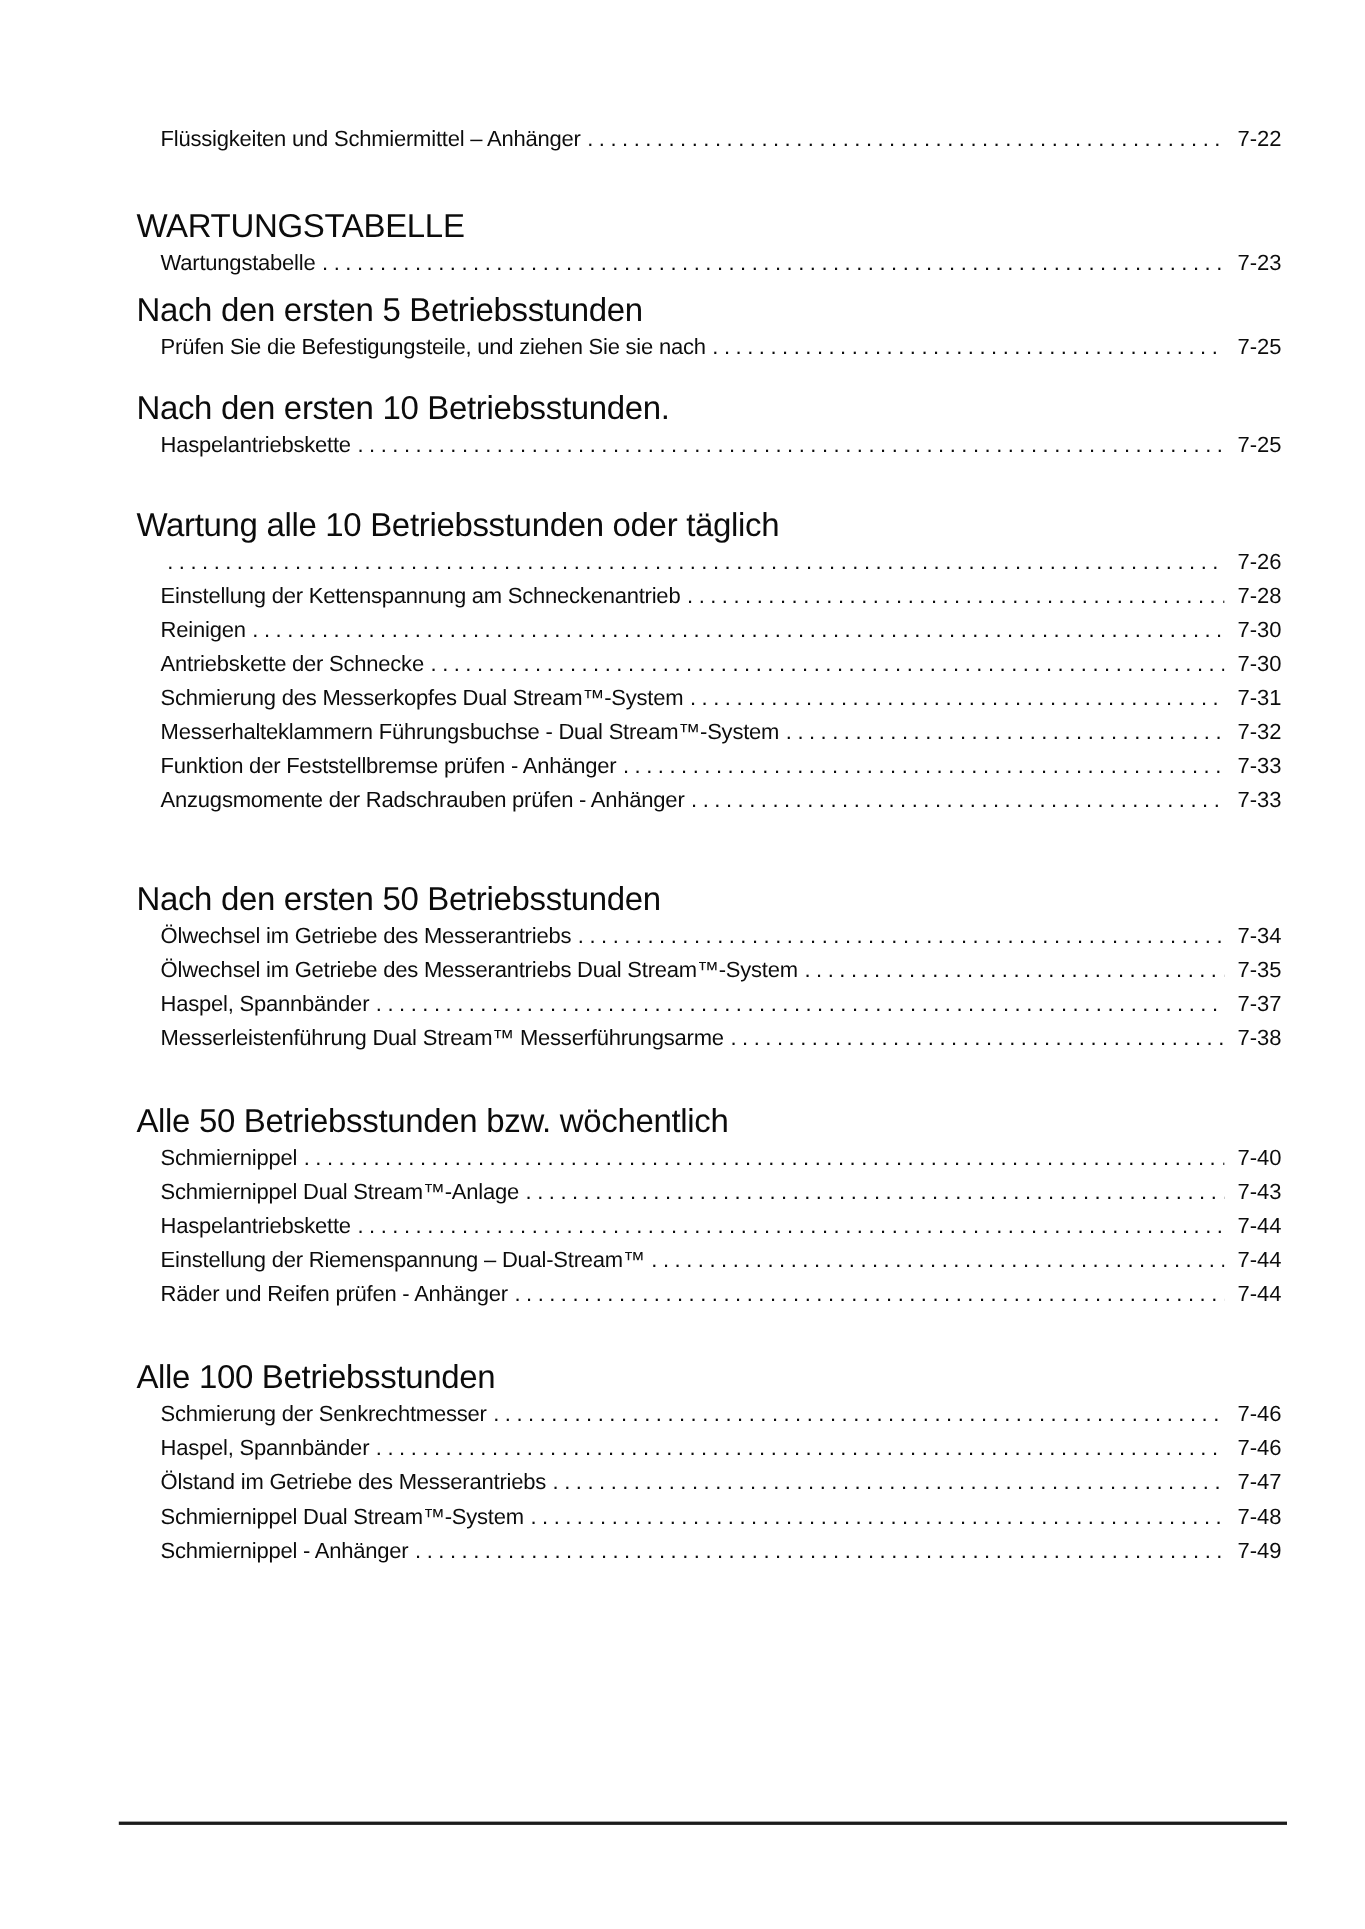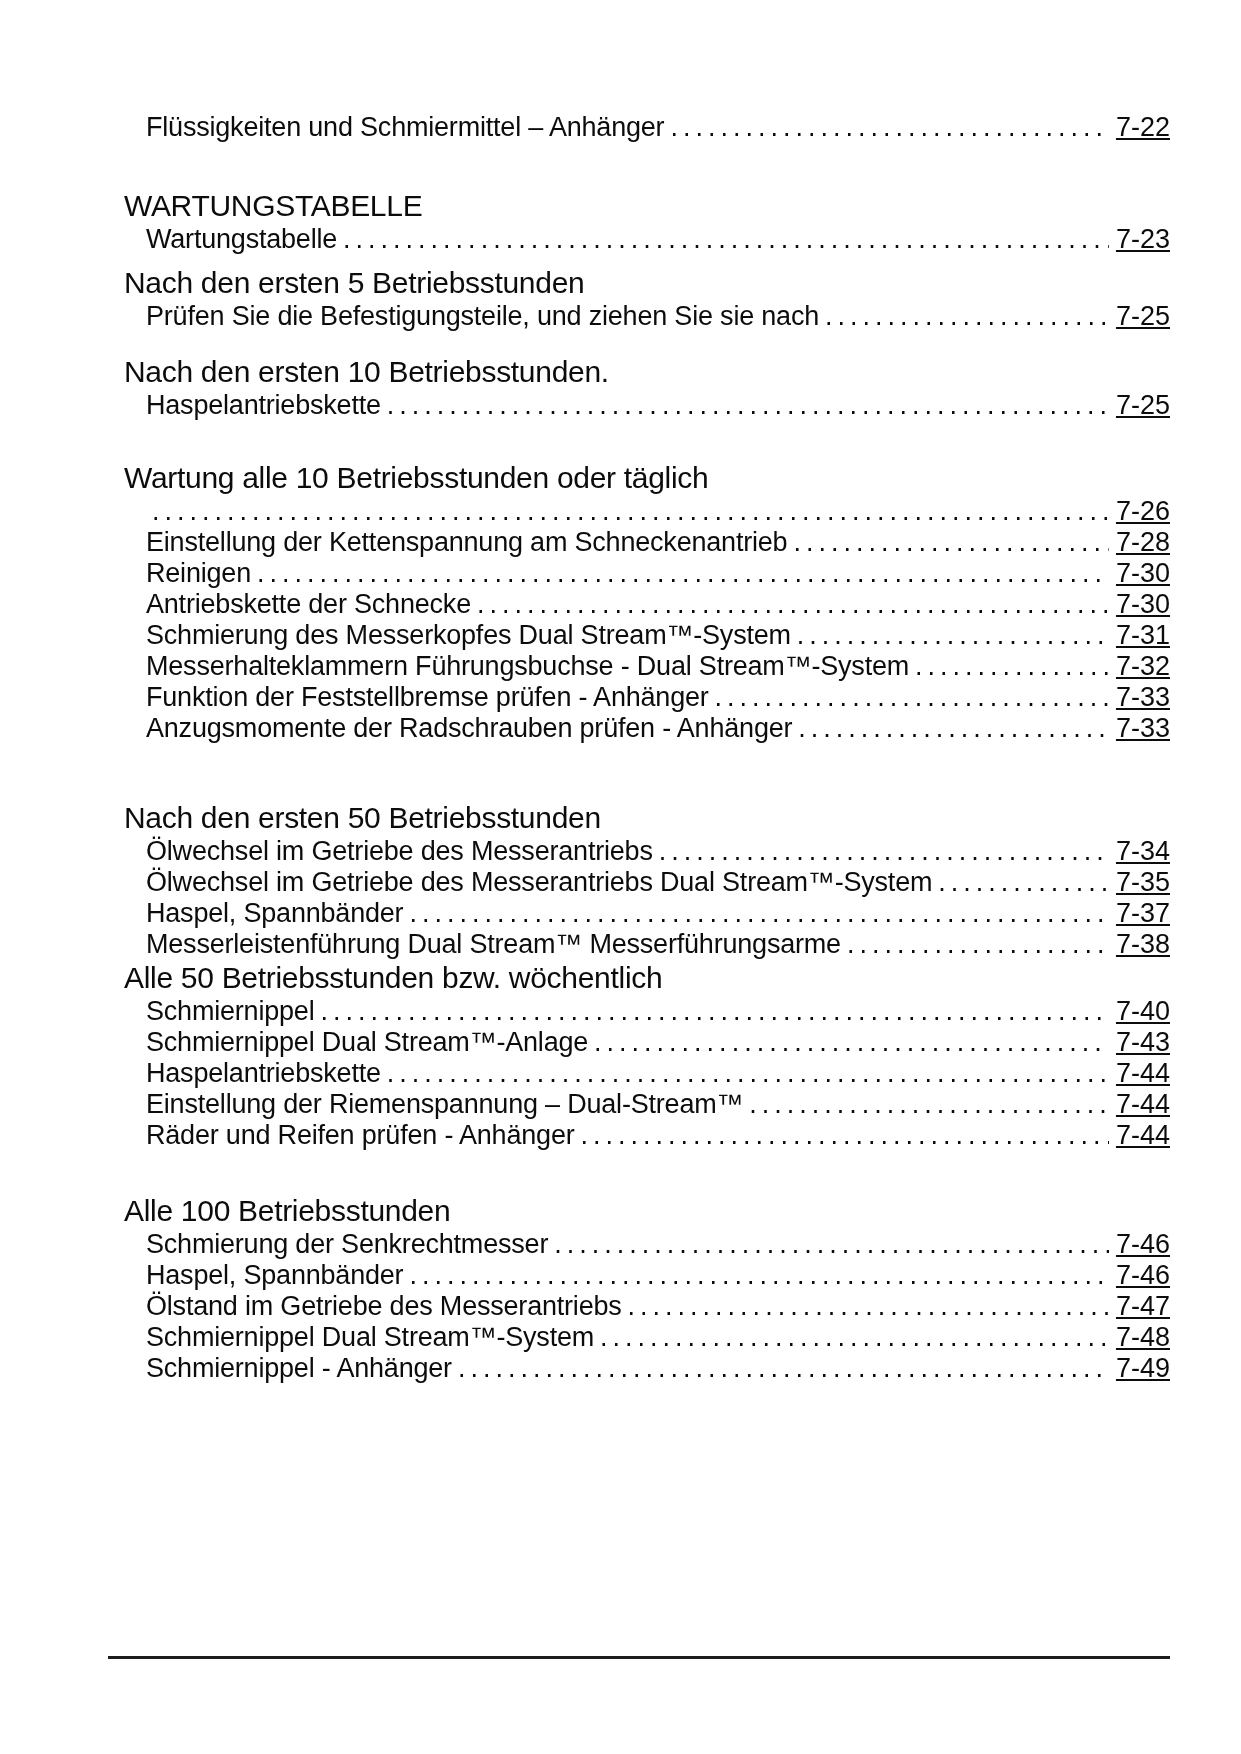--- a/index.html
+++ b/index.html
@@ -31,53 +31,52 @@
     font-weight: 400;
     line-height: 36px;
     letter-spacing: -0.3px;
     white-space: nowrap;
   }
   .toc-items { margin: 0; }
   .toc-row {
     display: flex;
     align-items: baseline;
     padding-left: 22px;
-    font-size: 27px;
+    font-size: 20px;
     line-height: 31px;
     letter-spacing: -0.2px;
   }
   .toc-label { white-space: nowrap; flex: 0 0 auto; }
   .toc-dots {
     flex: 1 1 auto;
     overflow: hidden;
     white-space: nowrap;
     padding-left: 6px;
     letter-spacing: 5px;
     min-width: 20px;
   }
   .toc-dots::after {
     content: "........................................................................................................................................................................";
   }
   .toc-page {
     flex: 0 0 auto;
     min-width: 50px;
     margin-left: 7px;
-    text-align: left;
+    text-align: center;
     letter-spacing: 0;
     white-space: nowrap;
-    text-decoration: underline;
   }
   
   .section-0 { margin-top: 0; }
   .section-1 { margin-top: 45px; }
   .section-2 { margin-top: 10px; }
   .section-3 { margin-top: 22px; }
   .section-4 { margin-top: 39px; }
   .section-5 { margin-top: 56px; }
-  .section-6 { }
+  .section-6 { margin-top: 42px; }
   .section-7 { margin-top: 42px; }
   .section-8 { margin-top: 36px; }
   .footer-rule {
     position: absolute;
     left: 108px;
     top: 1656px;
     width: 1062px;
     height: 3px;
     background: #1c1c1c;
   }

